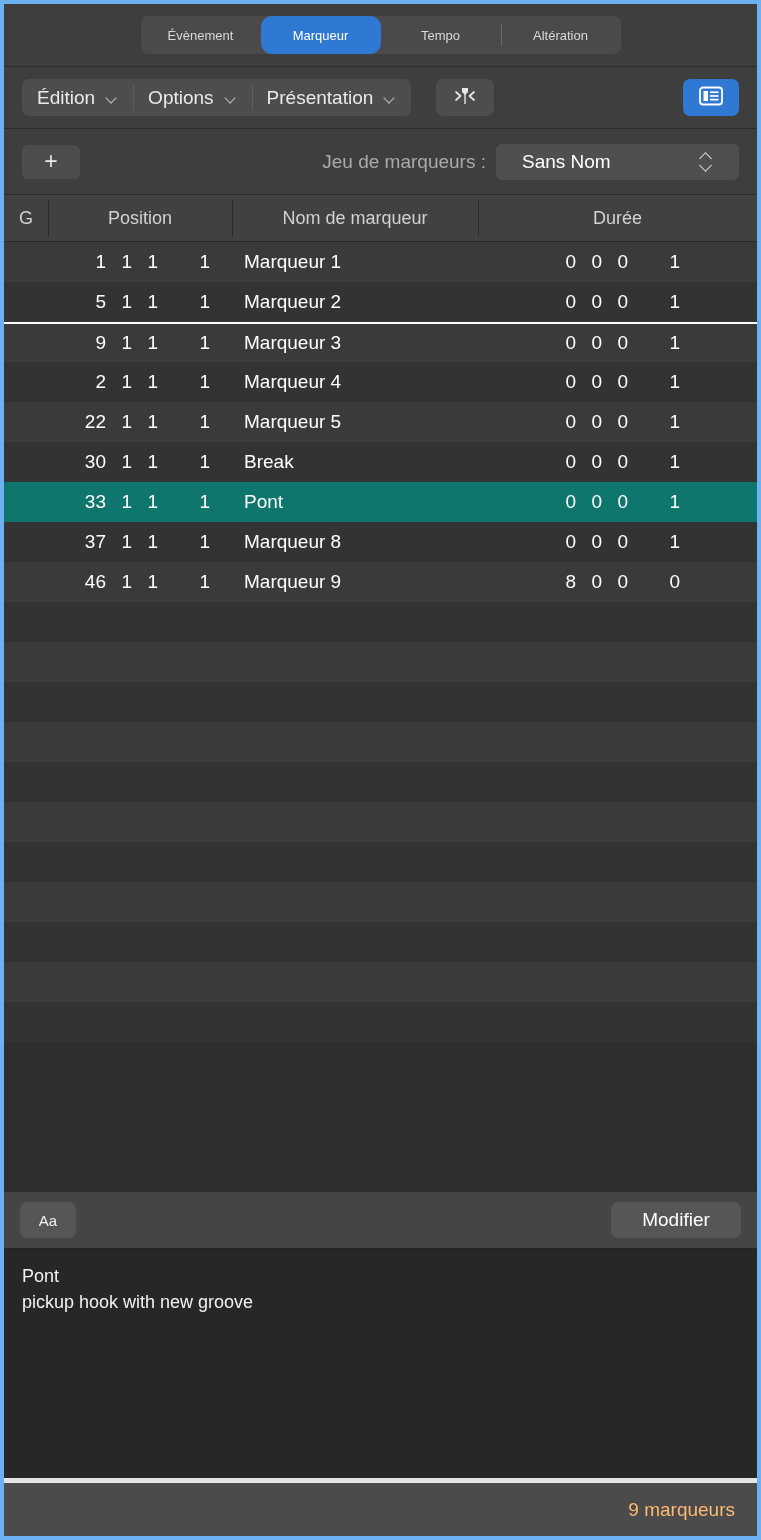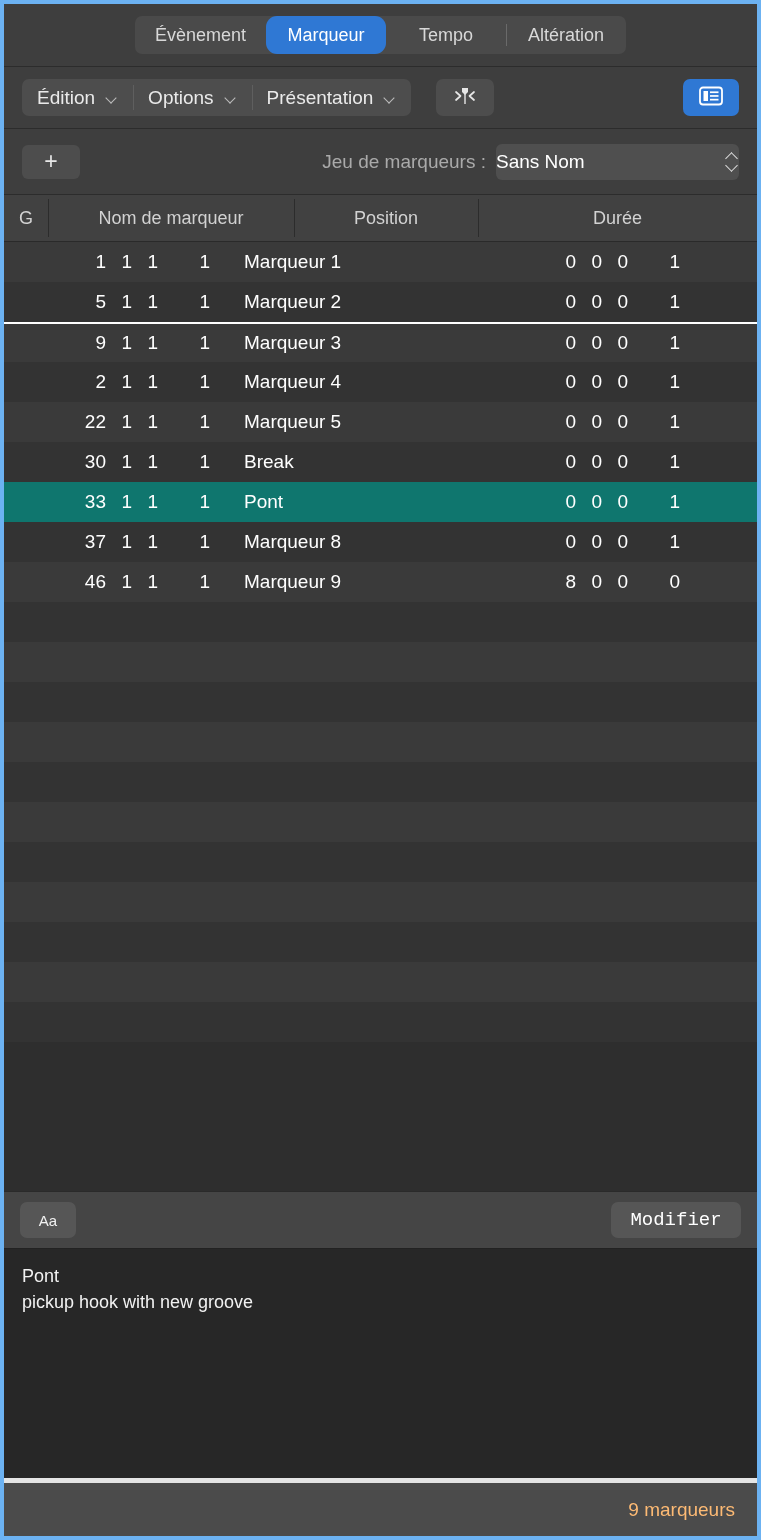--- a/index.html
+++ b/index.html
@@ -40,21 +40,21 @@
     background: #4a4a4a;
     border-radius: 7px;
     height: 38px;
     overflow: visible;
   }
   .tab {
     display: flex;
     align-items: center;
     justify-content: center;
     padding: 0 20px;
-    font-size: 18px;
+    font-size: 13px;
     color: #d8d8d8;
     border-radius: 7px;
     min-width: 120px;
     box-sizing: border-box;
     position: relative;
     cursor: default;
   }
   .tab.selected {
     background: #2f78d4;
     color: #ffffff;
@@ -163,21 +163,21 @@
     color: #aaaaaa;
     padding-right: 10px;
   }
   .popup {
     width: 243px;
     height: 36px;
     background: #4f4f4f;
     border-radius: 6px;
     display: flex;
     align-items: center;
-    padding: 0 0;
+    padding: 0 26px;
     box-sizing: border-box;
     color: #ffffff;
     font-size: 19px;
     cursor: default;
     position: relative;
   }
   .updown {
     margin-left: auto;
     width: 14px; height: 22px;
     position: relative;
@@ -286,21 +286,20 @@
     min-width: 130px;
     height: 36px;
     background: #565656;
     border-radius: 7px;
     color: #ffffff;
     font-size: 19px;
     display: flex; align-items: center; justify-content: center;
     padding: 0 14px;
     box-sizing: border-box;
     cursor: default;
-    font-family: Liberation Mono, monospace;
   }
 
   
   .textarea {
     flex: 1 1 auto;
     background: #272727;
     padding: 14px 18px;
     box-sizing: border-box;
     color: #f2f2f2;
     font-size: 18px;
@@ -394,25 +393,25 @@
     <div class="popup">
       <span>Sans Nom</span>
       <span class="updown"></span>
     </div>
   </div>
 
   <div class="colheader" id="colheader">
       <div class="cell c-g">
         <span>G</span>
       </div>
+      <div class="cell c-pos">
+        <span>Position</span>
+      </div>
       <div class="cell c-name">
         <span>Nom de marqueur</span>
-      </div>
-      <div class="cell c-pos">
-        <span>Position</span>
       </div>
       <div class="cell c-dur">
         <span>Durée</span>
       </div>
     </div>
 
   <div class="listwrap" id="listwrap">
       <div class="row odd">
         <div class="cell-g"></div>
         <div class="cell-pos">

